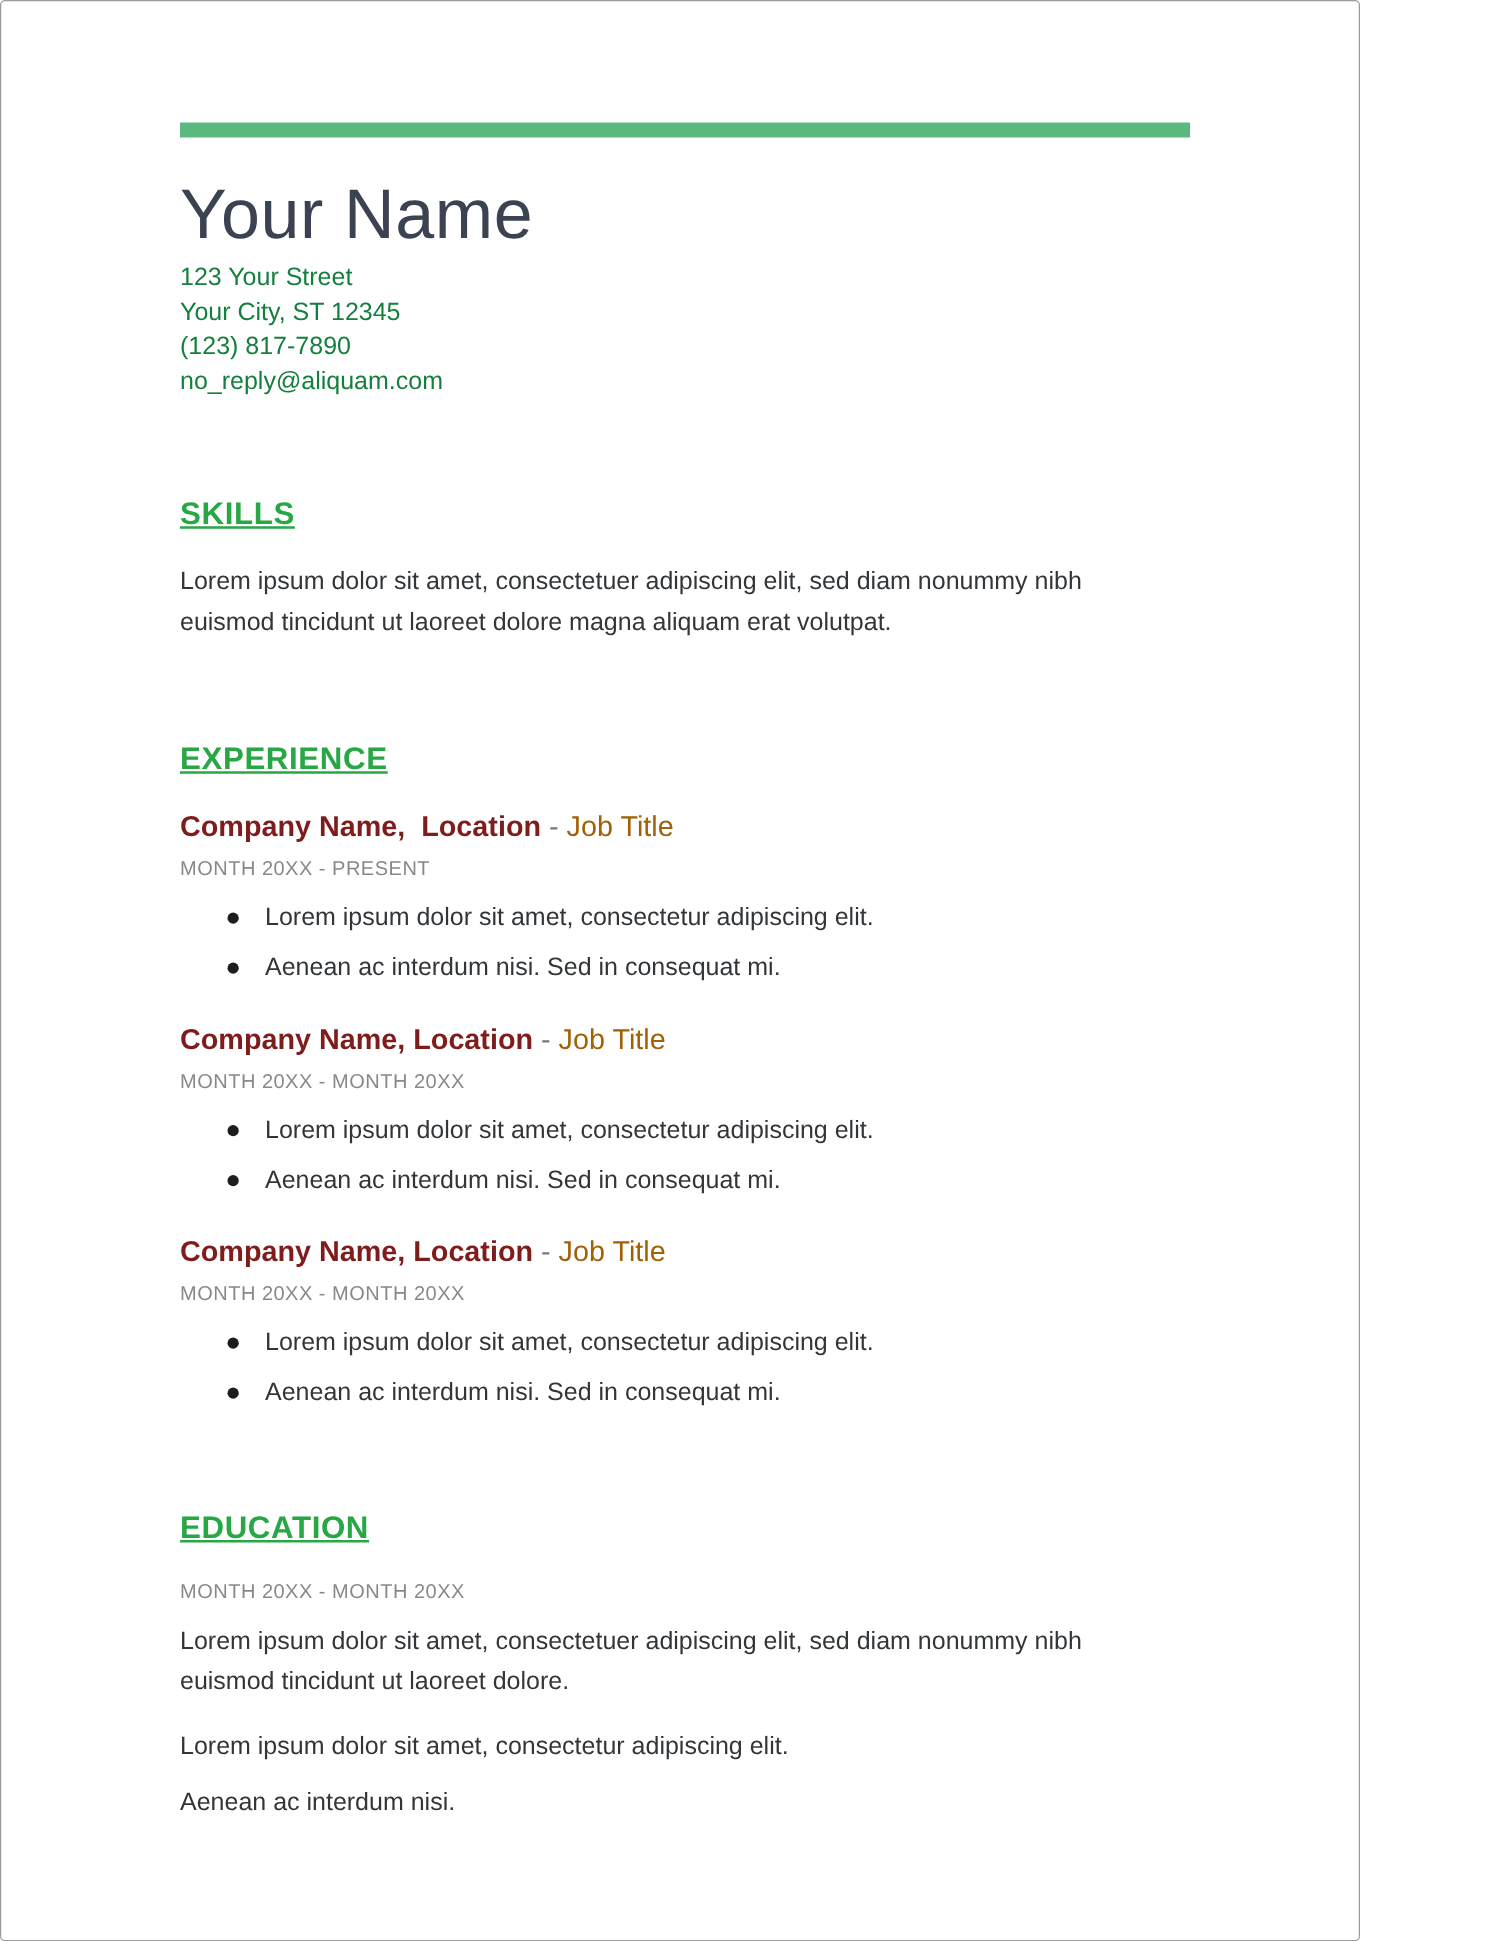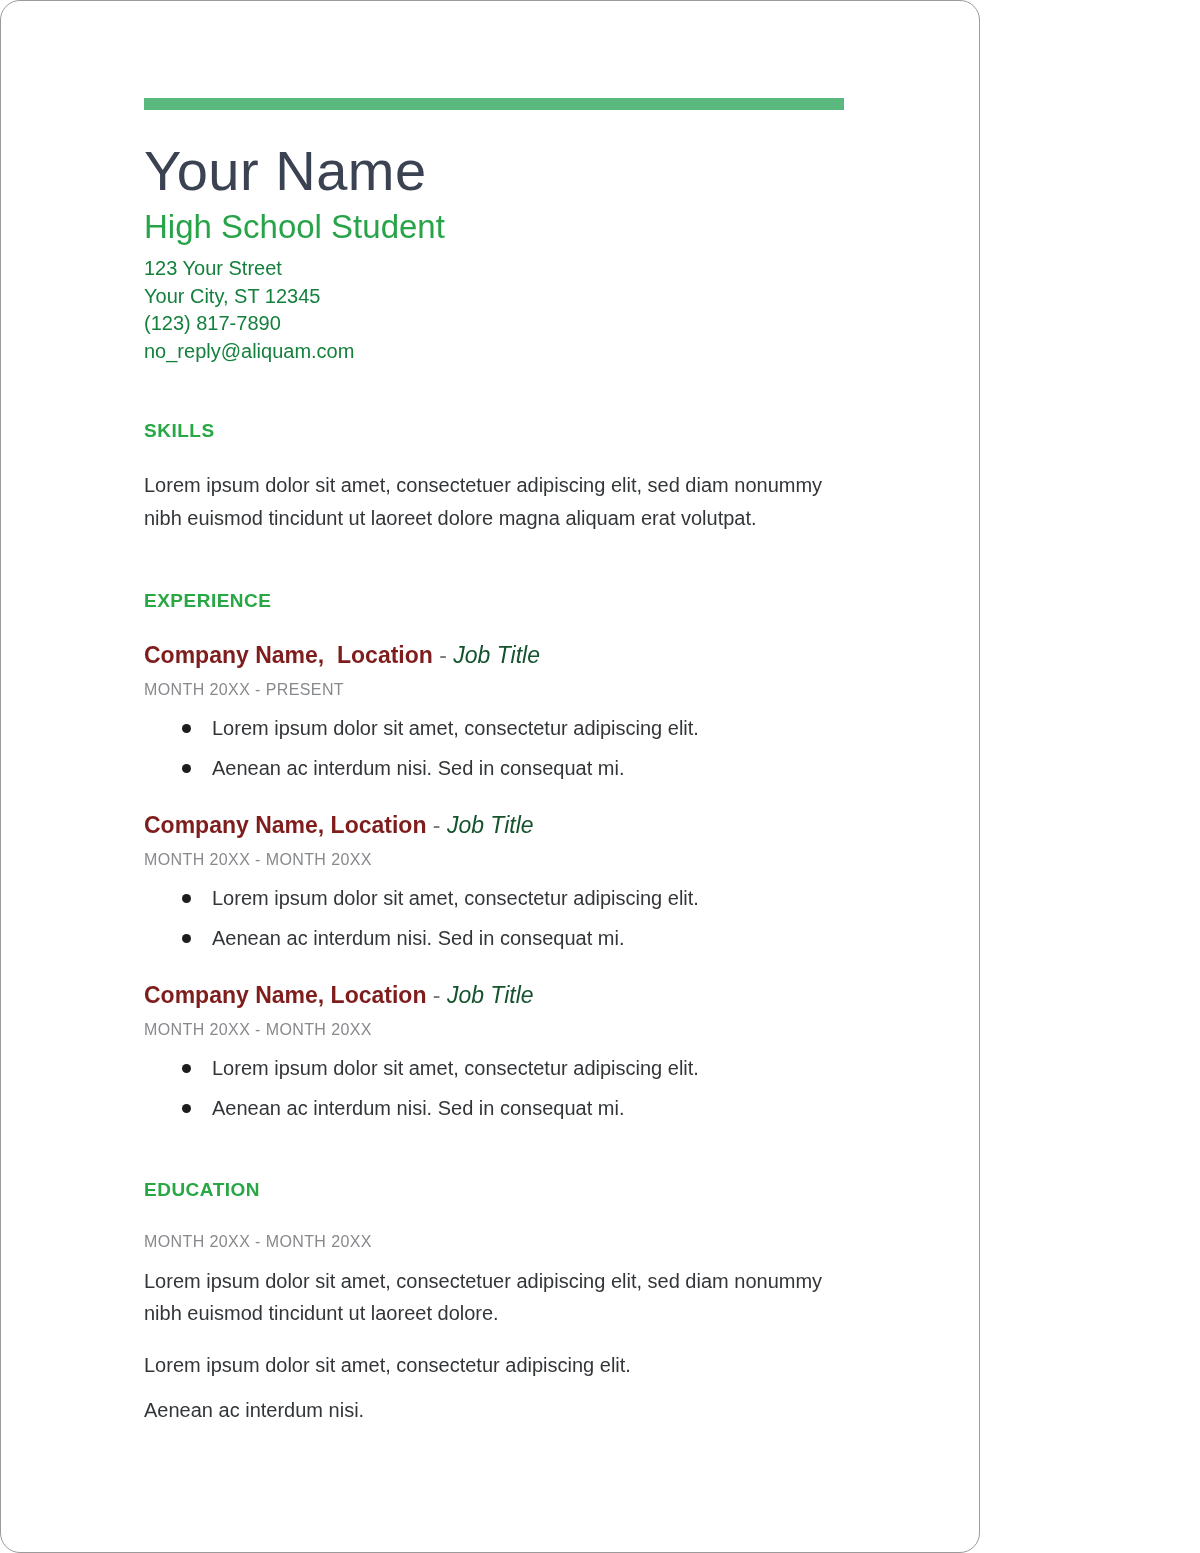--- a/index.html
+++ b/index.html
@@ -1,23 +1,23 @@
 <!DOCTYPE html>
 <html style="--accent_bar: #5bb97f; --heading_green: #28a745; --subtitle_green: #27a348;"><head>
 <meta charset="utf-8">
 <style>
   * { box-sizing: border-box; }
   html, body { margin: 0; padding: 0; background: #ffffff; }
   .page {
     position: relative;
-    width: 980px;
+    width: 1088px;
     height: 1553px;
     background: #ffffff;
     border: 1px solid #9b9b9b;
-    border-radius: 20px;
+    border-radius: 4px;
     overflow: hidden;
     font-family: "Liberation Sans", sans-serif;
   }
   .content {
     padding: 0 135px 0 143px;
   }
   .accent-bar {
     height: 12px;
     margin-top: 97px;
     background: var(--accent_bar, #5bb97f);
@@ -37,48 +37,48 @@
     font-weight: 400;
     color: var(--subtitle_green, #27a348);
   }
   .contact {
     margin-top: 8px;
     font-size: 20px;
     line-height: 27.5px;
     color: #15803d;
   }
   .sec-title {
-    margin: 53px 0 0 0;
-    font-size: 19px;
+    margin: 79px 0 0 0;
+    font-size: 25px;
     line-height: 26px;
     font-weight: 700;
     letter-spacing: 0.5px;
     color: var(--heading_green, #28a745);
+    text-decoration: underline;
   }
   .body-text {
     margin: 25px 0 0 0;
     font-size: 20px;
     line-height: 33px;
     color: #333639;
     max-width: 780px;
   }
   .entry { margin-top: 27px; }
   .entry-head {
     font-size: 23px;
     line-height: 29px;
   }
   .entry-org {
     font-weight: 700;
     color: #7f1d1d;
     white-space: pre-wrap;
   }
   .entry-sep { color: #75787d; }
   .entry-role {
-    font-style: italic;
-    color: #14532d;
+    color: #a16207;
   }
   .entry-dates {
     margin-top: 8px;
     font-size: 16px;
     line-height: 24px;
     letter-spacing: 0.4px;
     color: #87898c;
   }
   ul.bullets {
     margin: 11px 0 0 0;
@@ -121,21 +121,20 @@
 </head>
 <body>
 
 <div class="page">
   <div class="content">
 
     <div class="accent-bar"></div>
 
     <header>
       <h1 class="person-name">Your Name</h1>
-      <h2 class="person-title">High School Student</h2>
       <div class="contact">
         <div>123 Your Street</div>
         <div>Your City, ST 12345</div>
         <div>(123) 817-7890</div>
         <div>no_reply@aliquam.com</div>
       </div>
     </header>
 
     <section>
       <h3 class="sec-title">SKILLS</h3>

